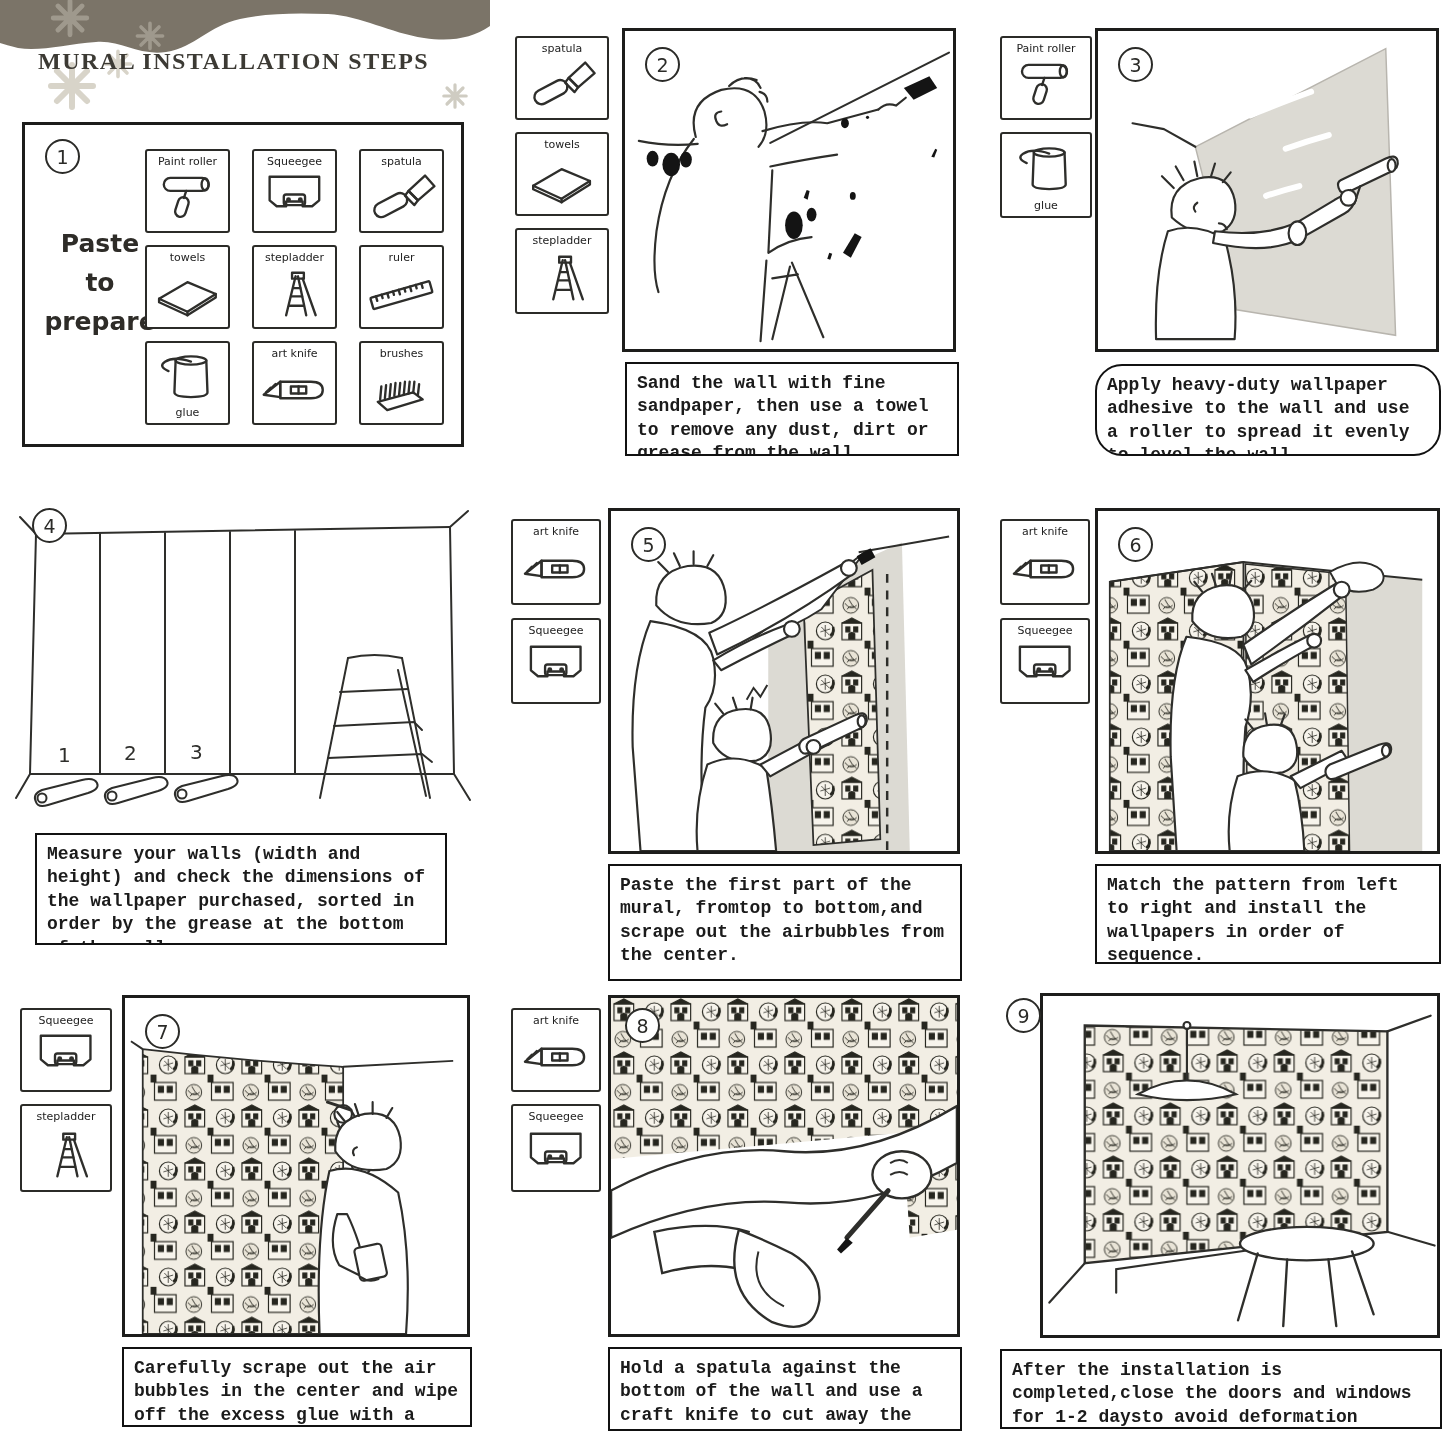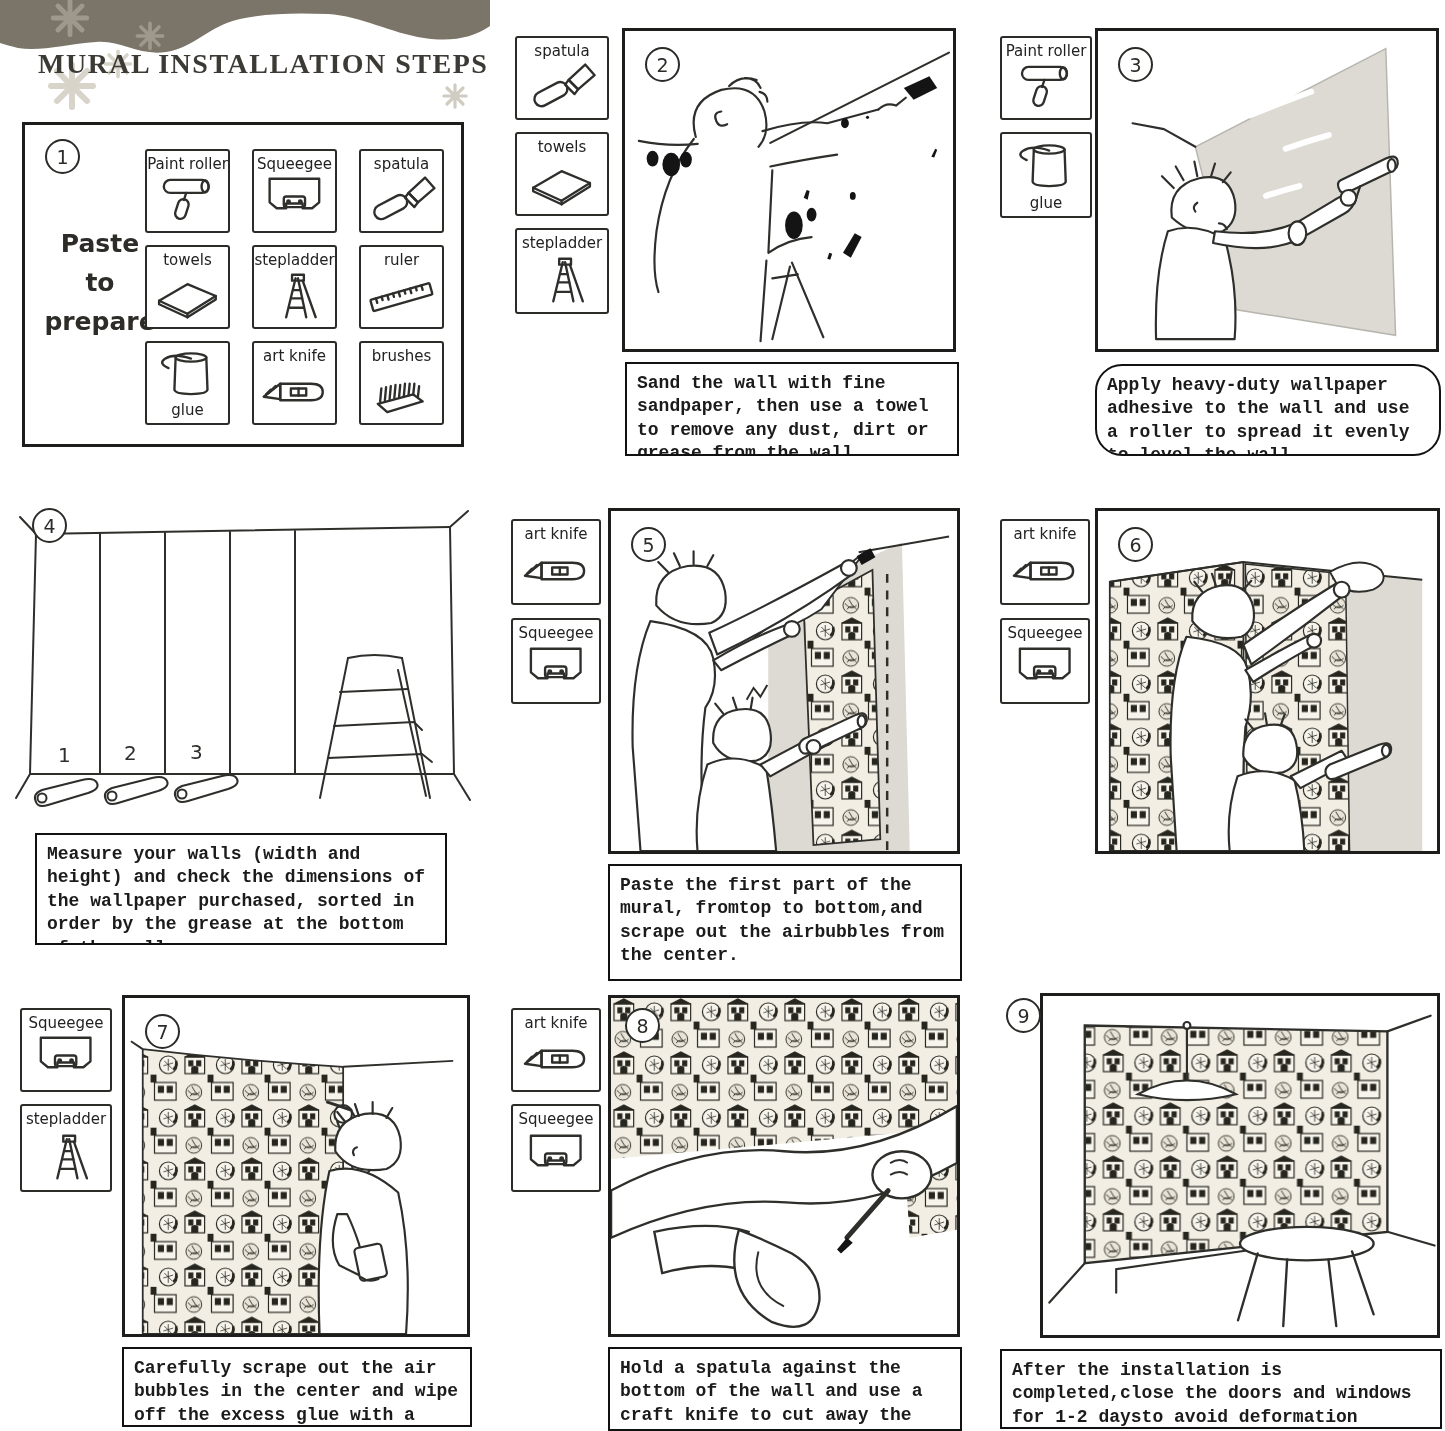--- a/index.html
+++ b/index.html
@@ -2,36 +2,36 @@
 <html><head>
 <meta charset="utf-8">
 <style>
   html,body{margin:0;padding:0;background:#ffffff;}
   #page{position:relative;width:1445px;height:1431px;background:#fff;
         font-family:"Liberation Sans",sans-serif;color:#1b1b1b;overflow:hidden;}
   
   .banner{position:absolute;left:0;top:0;width:490px;height:118px;}
   .banner svg{position:absolute;left:0;top:0;}
   .banner h1{position:absolute;left:38px;top:48px;width:430px;margin:0;
-             font-family:"Liberation Serif",serif;font-weight:bold;font-size:28px;
+             font-family:"Liberation Serif",serif;font-weight:bold;font-size:24px;
              letter-spacing:1.5px;color:#3c3a34;white-space:nowrap;}
   
   .panel-box{position:absolute;border:3px solid #1d1d1b;background:#fff;box-sizing:border-box;}
   .step-num{position:absolute;width:31px;height:31px;border:2.5px solid #2b2b28;border-radius:50%;
             display:flex;align-items:center;justify-content:center;font-size:19px;color:#2b2b28;
             background:#fff;font-family:"DejaVu Sans",sans-serif;z-index:5;}
   .caption-box{position:absolute;border:2.5px solid #111;background:#fff;box-sizing:border-box;
                padding:8px 10px;font-size:18px;font-weight:bold;line-height:1.3;color:#1b1b1b;
                overflow:hidden;font-family:Liberation Mono, monospace;}
   
   .tool-box{position:absolute;border:2.2px solid #2b2b28;border-radius:3px;background:#fff;
             box-sizing:border-box;display:flex;flex-direction:column;align-items:center;
             justify-content:flex-start;padding:4px 2px;}
   .tool-box.label-bottom{flex-direction:column-reverse;text-align:center;}
-  .tool-label{font-family:"DejaVu Sans",sans-serif;font-size:15px;color:#222;white-space:nowrap;}
+  .tool-label{font-family:"DejaVu Sans",sans-serif;font-size:11px;color:#222;white-space:nowrap;}
   .tool-icon{flex:1;width:92%;display:flex;align-items:center;justify-content:center;}
   .tool-icon svg{width:100%;height:100%;max-height:52px;}
   
   .tools-heading{position:absolute;left:14px;top:100px;width:122px;text-align:center;
                  font-family:"DejaVu Sans",sans-serif;font-weight:bold;font-size:25px;
                  color:#2e2c28;line-height:1.55;}
   .tools-grid{position:absolute;left:120px;top:24px;display:grid;
               grid-template-columns:85px 85px 85px;grid-template-rows:84px 84px 84px;
               column-gap:22px;row-gap:12px;}
   .tools-grid .tool-box{position:relative;}
@@ -481,20 +481,21 @@
         <circle cx="220" cy="132" r="7"></circle>
         <path d="M148,250 Q146,222 172,218 Q198,214 202,238 Q206,260 188,266 Q158,270 148,250 Z"></path>
         <path d="M158,222 l-8,-10 M172,218 l-2,-12 M186,218 l4,-11" fill="none"></path>
         <path d="M142,270 Q130,306 134,346 L210,346 Q208,306 200,274 Q172,258 142,270 Z"></path>
         <path d="M196,270 Q224,256 248,244 L256,256 Q232,268 206,282 Z"></path>
         <path d="M236,258 L286,238 Q296,234 298,240 Q300,248 290,252 L242,272 Q234,275 232,268 Q230,262 236,258 Z"></path>
         <ellipse cx="293" cy="244" rx="4" ry="6"></ellipse>
       </g>
     </svg>
   </div>
+  <div class="caption-box" style="left:1095px;top:864px;width:346px;height:100px;">Match the pattern from left to right and install the wallpapers in order of sequence.</div>
 
   <div class="tool-box" style="left:20px;top:1008px;width:92px;height:84px;">
     <span class="tool-label">Squeegee</span>
     <span class="tool-icon">
         <svg viewBox="0 0 60 44">
           <g fill="none" stroke="#2e2e2b" stroke-width="2" stroke-linecap="round" stroke-linejoin="round">
             <path d="M9,4 H51 V24 L45,29 H37 V25 H23 V29 H15 L9,24 Z"></path>
             <rect x="21" y="19" width="18" height="9" rx="2"></rect>
             <circle cx="25" cy="23.5" r="1.1"></circle>
             <circle cx="35" cy="23.5" r="1.1"></circle>

